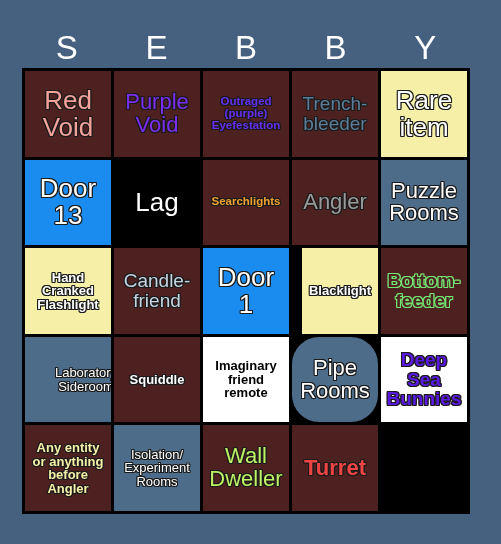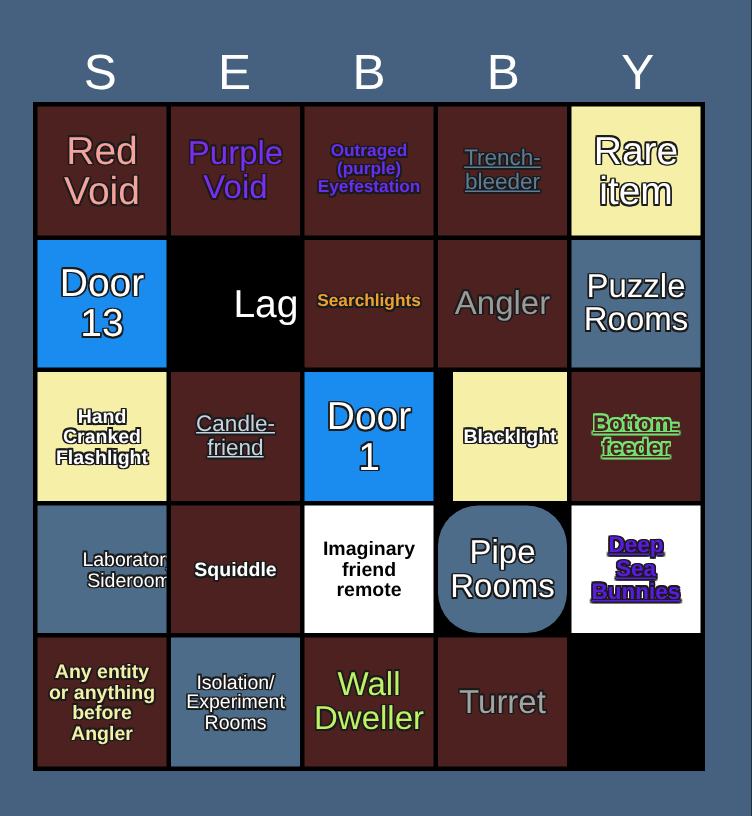--- a/index.html
+++ b/index.html
@@ -67,21 +67,21 @@
     display: block;
     width: 100%;
     line-height: 1.04;
     font-weight: 400;
     word-wrap: break-word;
     white-space: pre-line;
   }
   
   .sz-xl { font-size: 26px; }
   .sz-lg { font-size: 22px; }
-  .sz-md { font-size: 15px; text-decoration: underline; }
+  .sz-md { font-size: 19px; }
   .sz-sm { font-size: 13px; }
   .sz-xs { font-size: 11.5px; }
 
   
   .ol-dark {
     text-shadow:
       -1px -1px 0 #1b1b1b, 1px -1px 0 #1b1b1b,
       -1px  1px 0 #1b1b1b, 1px  1px 0 #1b1b1b,
        0px -1px 0 #1b1b1b, 0px  1px 0 #1b1b1b,
       -1px  0px 0 #1b1b1b, 1px  0px 0 #1b1b1b;
@@ -93,21 +93,21 @@
        0px -1px 0 #ffffff, 0px  1px 0 #ffffff,
       -1px  0px 0 #ffffff, 1px  0px 0 #ffffff;
   }
   .ol-green {
     text-shadow:
       -1px -1px 0 #72e572, 1px -1px 0 #72e572,
       -1px  1px 0 #72e572, 1px  1px 0 #72e572,
        0px -1px 0 #72e572, 0px  1px 0 #72e572,
       -1px  0px 0 #72e572, 1px  0px 0 #72e572;
   }
-  .ol-none { text-shadow: none; text-align: right; }
+  .ol-none { text-shadow: none; }
   .bold { font-weight: 700; }
 </style>
 </head>
 <body>
 
 <div id="board">
 
   <div id="header-row">
     <div class="header-letter">S</div>
     <div class="header-letter">E</div>
@@ -205,17 +205,17 @@
       <div class="cell" style="background: rgb(77, 108, 138);">
         <span class="cell-text sz-sm ol-dark" style="color: rgb(255, 255, 255);">Isolation/
 Experiment
 Rooms</span>
       </div>
       <div class="cell" style="background: rgb(78, 33, 33);">
         <span class="cell-text sz-lg ol-dark" style="color: #bef264;">Wall
 Dweller</span>
       </div>
       <div class="cell" style="background: rgb(78, 33, 33);">
-        <span class="cell-text sz-lg ol-dark" style="color: #a3a3a3;">Turret</span>
+        <span class="cell-text sz-lg ol-dark" style="color: #ef4444; font-weight: bold;">Turret</span>
       </div>
     </div>
 
 </div>
 
 </body></html>

